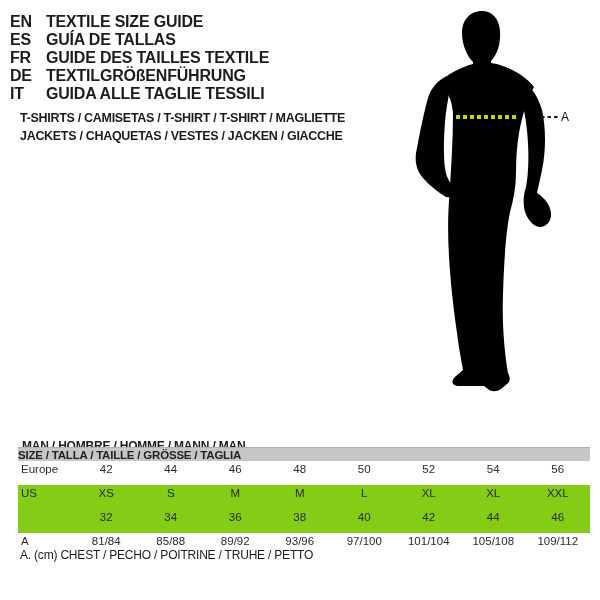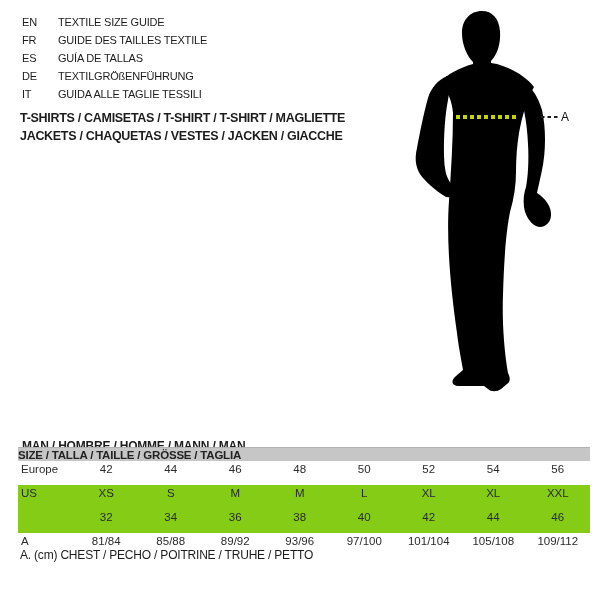--- a/index.html
+++ b/index.html
@@ -1,21 +1,21 @@
 <!DOCTYPE html>
 <html><head>
 <meta charset="utf-8">
 <style>
   html,body{margin:0;padding:0;background:#ffffff;}
   .canvas{
     position:relative;width:600px;height:600px;background:#ffffff;
     font-family:"Liberation Sans",sans-serif;color:#1c1c1c;overflow:hidden;
   }
   
-  .lang-block{position:absolute;left:22px;top:13px;font-weight:normal;font-size:11px;letter-spacing:-0.2px;}
+  .lang-block{position:absolute;left:10px;top:13px;font-weight:bold;font-size:16px;letter-spacing:-0.2px;}
   .lang-row{display:flex;height:18px;line-height:18px;}
   .lang-code{width:36px;}
   .lang-label{white-space:nowrap;}
   
   .cat-block{position:absolute;left:20px;top:109px;font-weight:bold;font-size:12.5px;line-height:18px;letter-spacing:-0.3px;white-space:nowrap;}
   
   .fig-svg{position:absolute;left:0;top:0;width:600px;height:600px;}
   .measure-label{position:absolute;left:561px;top:110px;font-size:12px;color:#111;}
   
   .section-title{position:absolute;left:22px;top:419px;font-weight:bold;font-size:12px;letter-spacing:-0.2px;white-space:nowrap;margin-top:20px;}
@@ -37,26 +37,26 @@
 <body>
 
 <div class="canvas">
 
   <div class="lang-block">
     <div class="lang-row">
       <span class="lang-code">EN</span>
       <span class="lang-label">TEXTILE SIZE GUIDE</span>
     </div>
     <div class="lang-row">
+      <span class="lang-code">ES</span>
+      <span class="lang-label">GUÍA DE TALLAS</span>
+    </div>
+    <div class="lang-row">
       <span class="lang-code">FR</span>
       <span class="lang-label">GUIDE DES TAILLES TEXTILE</span>
-    </div>
-    <div class="lang-row">
-      <span class="lang-code">ES</span>
-      <span class="lang-label">GUÍA DE TALLAS</span>
     </div>
     <div class="lang-row">
       <span class="lang-code">DE</span>
       <span class="lang-label">TEXTILGRÖßENFÜHRUNG</span>
     </div>
     <div class="lang-row">
       <span class="lang-code">IT</span>
       <span class="lang-label">GUIDA ALLE TAGLIE TESSILI</span>
     </div>
   </div>

